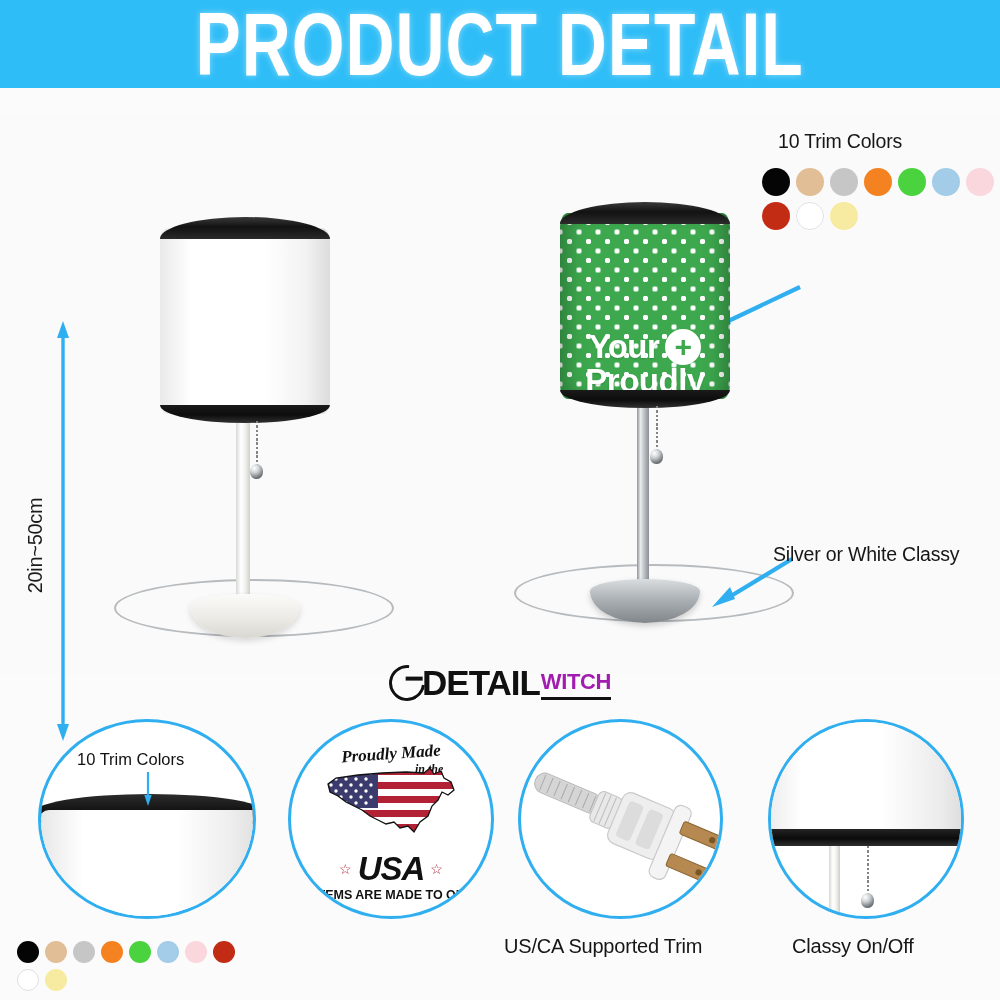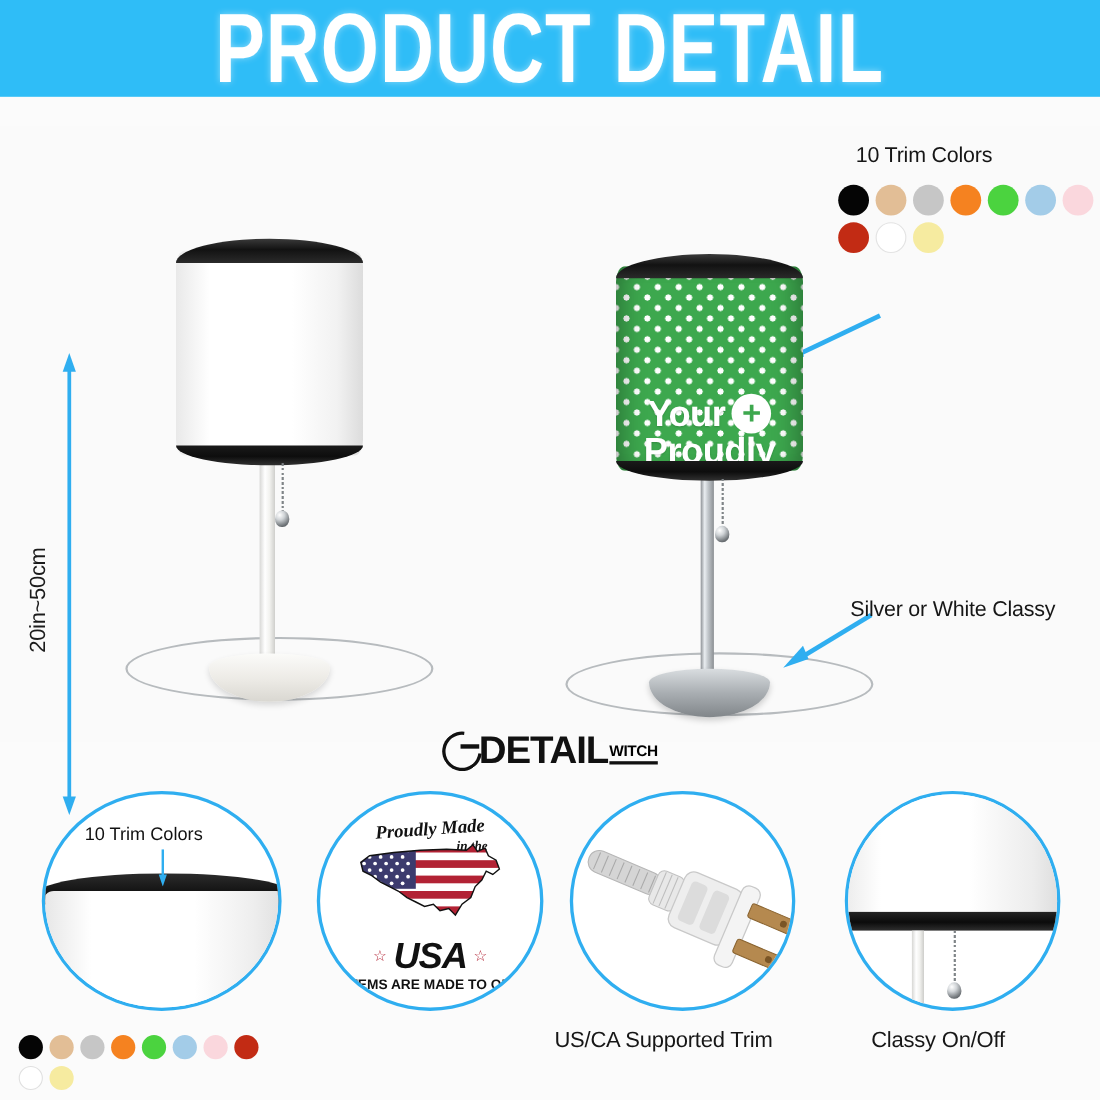--- a/index.html
+++ b/index.html
@@ -155,21 +155,21 @@
     border: 3.5px solid #111; border-radius: 50%;
     border-right-color: transparent;
     transform: rotate(-38deg);
   }
   .logo-c::after {
     content: ""; position: absolute; right: -2px; top: 14px;
     width: 17px; height: 3.5px; background: #111; transform: rotate(38deg);
   }
   .logo-custom { font-size: 35px; font-weight: bold; color: #111; letter-spacing: -1px; }
   .logo-witch-wrap { display: flex; flex-direction: column; align-items: stretch; margin-left: 1px; margin-top: 3px; }
-  .logo-witch { font-size: 14px; font-weight: bold; color: #000000; letter-spacing: -0.4px; }
+  .logo-witch { font-size: 22px; font-weight: bold; color: #a21caf; letter-spacing: -0.4px; }
   .logo-rule { height: 3px; background: #111; margin-top: 2px; }
 
   
   .features { position: absolute; left: 0; top: 705px; width: 1000px; height: 295px; }
   .feature { position: absolute; }
   .circle {
     position: absolute; border: 3px solid #2FAEF0; border-radius: 50%;
     background: #ffffff; overflow: hidden;
   }
   .feature-label {
@@ -260,21 +260,21 @@
         <div class="shade-top"></div>
         <div class="shade-bottom" style="top:188px;"></div>
       </div>
 
       <div class="chain" style="left:140px; top:222px;">
         <div class="chain-line" style="height:44px;"></div>
         <div class="chain-ball"></div>
       </div>
     </div>
 
-    <div class="lamp" style="left:510px; top:99px; width:280px; height:460px;">
+    <div class="lamp" style="left:510px; top:70px; width:280px; height:460px;">
       <div class="base-ellipse" style="left:4px; top:380px; width:280px; height:58px;"></div>
       <div class="pole pole-silver" style="left:127px; top:210px; width:12px; height:208px;"></div>
       <div class="base base-silver" style="left:80px; top:395px; width:110px; height:44px;"></div>
 
       <div class="shade-wrap" style="position:absolute; left:50px; top:18px; width:170px; height:205px;">
         <div class="shade-green" style="height:186px;">
           <div class="yd" style="top:116px;">
             <div class="yd-row">
               <span class="yd-text">Your</span>
               <span class="plus-badge">+</span>

